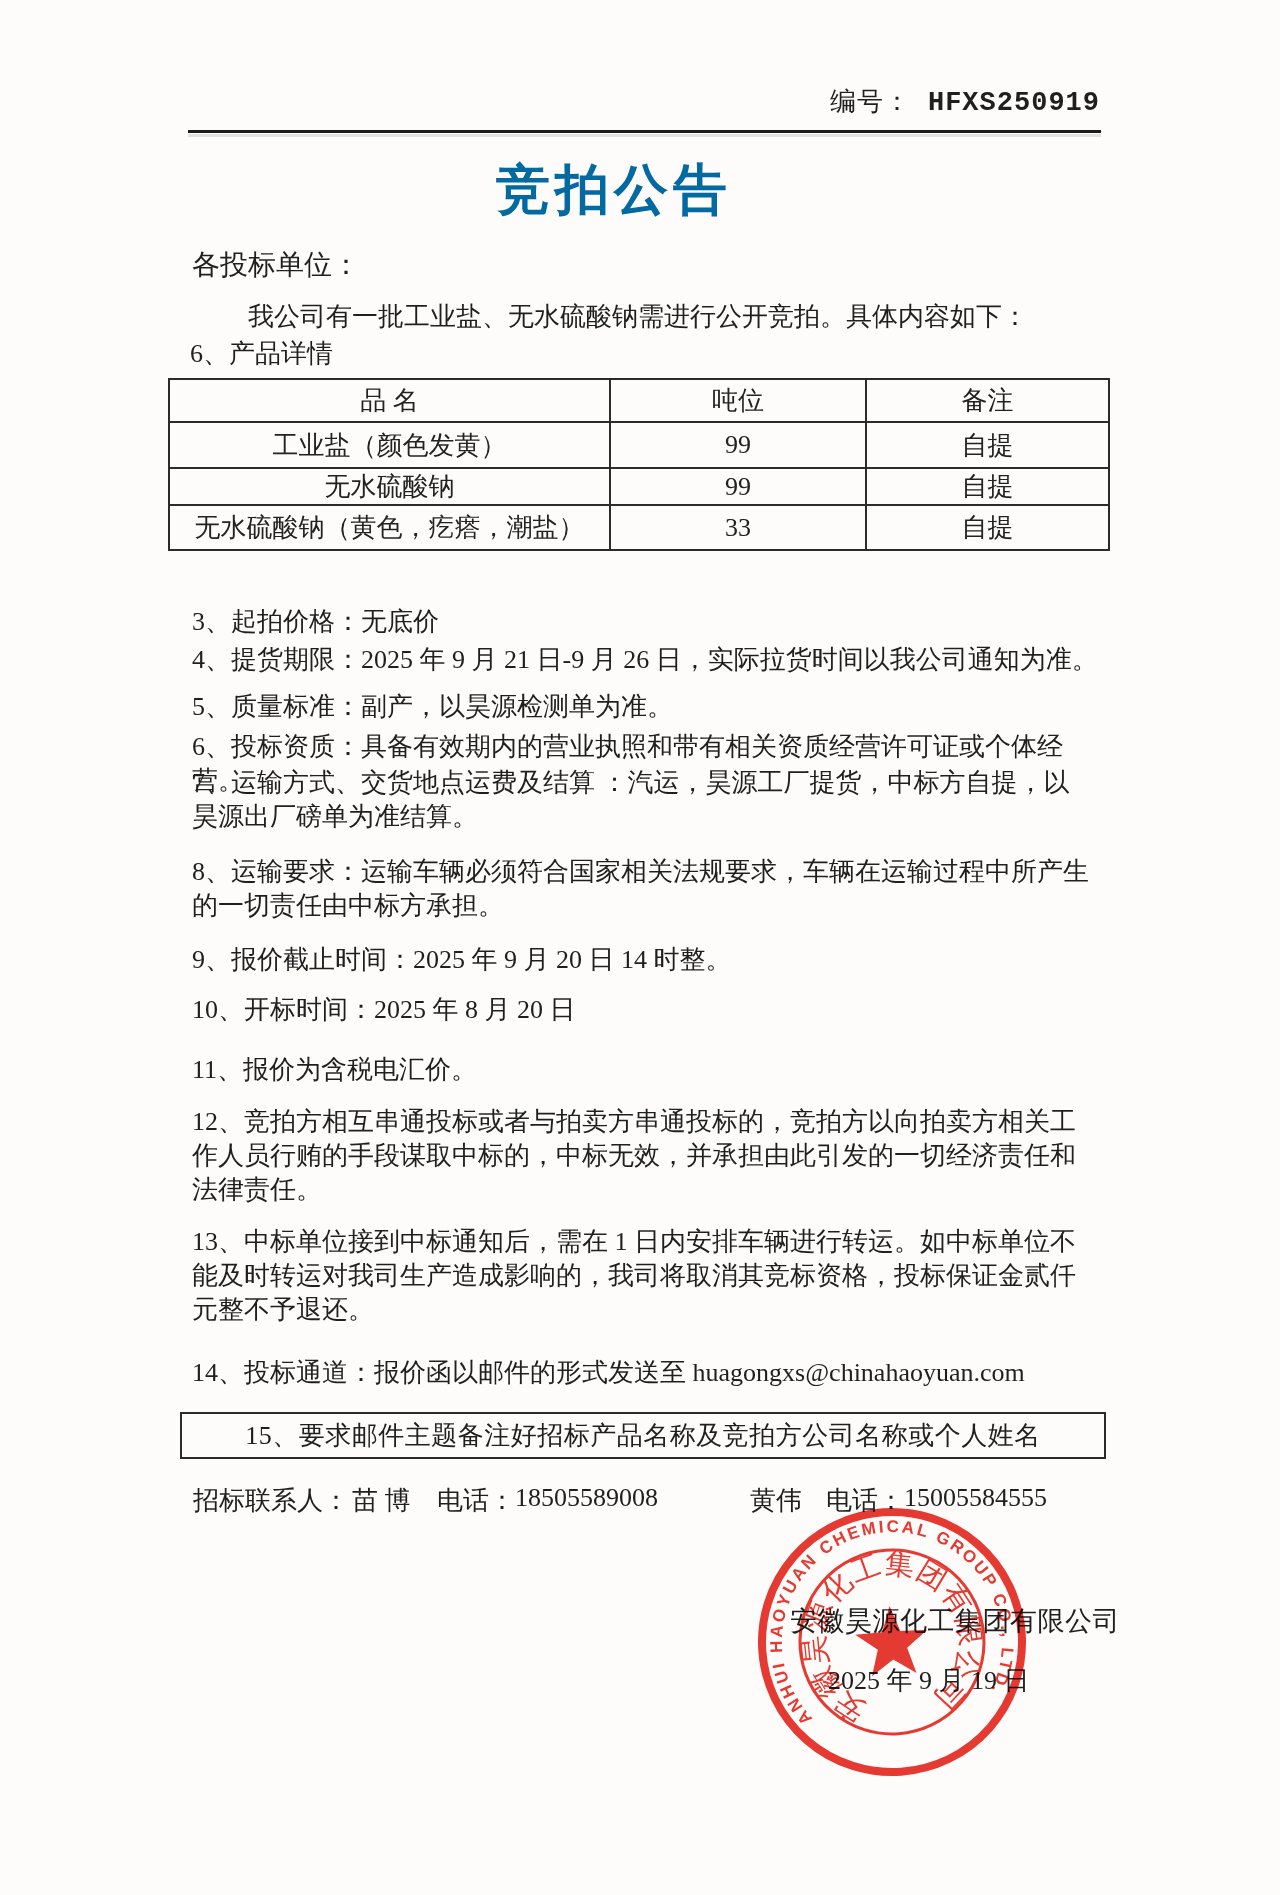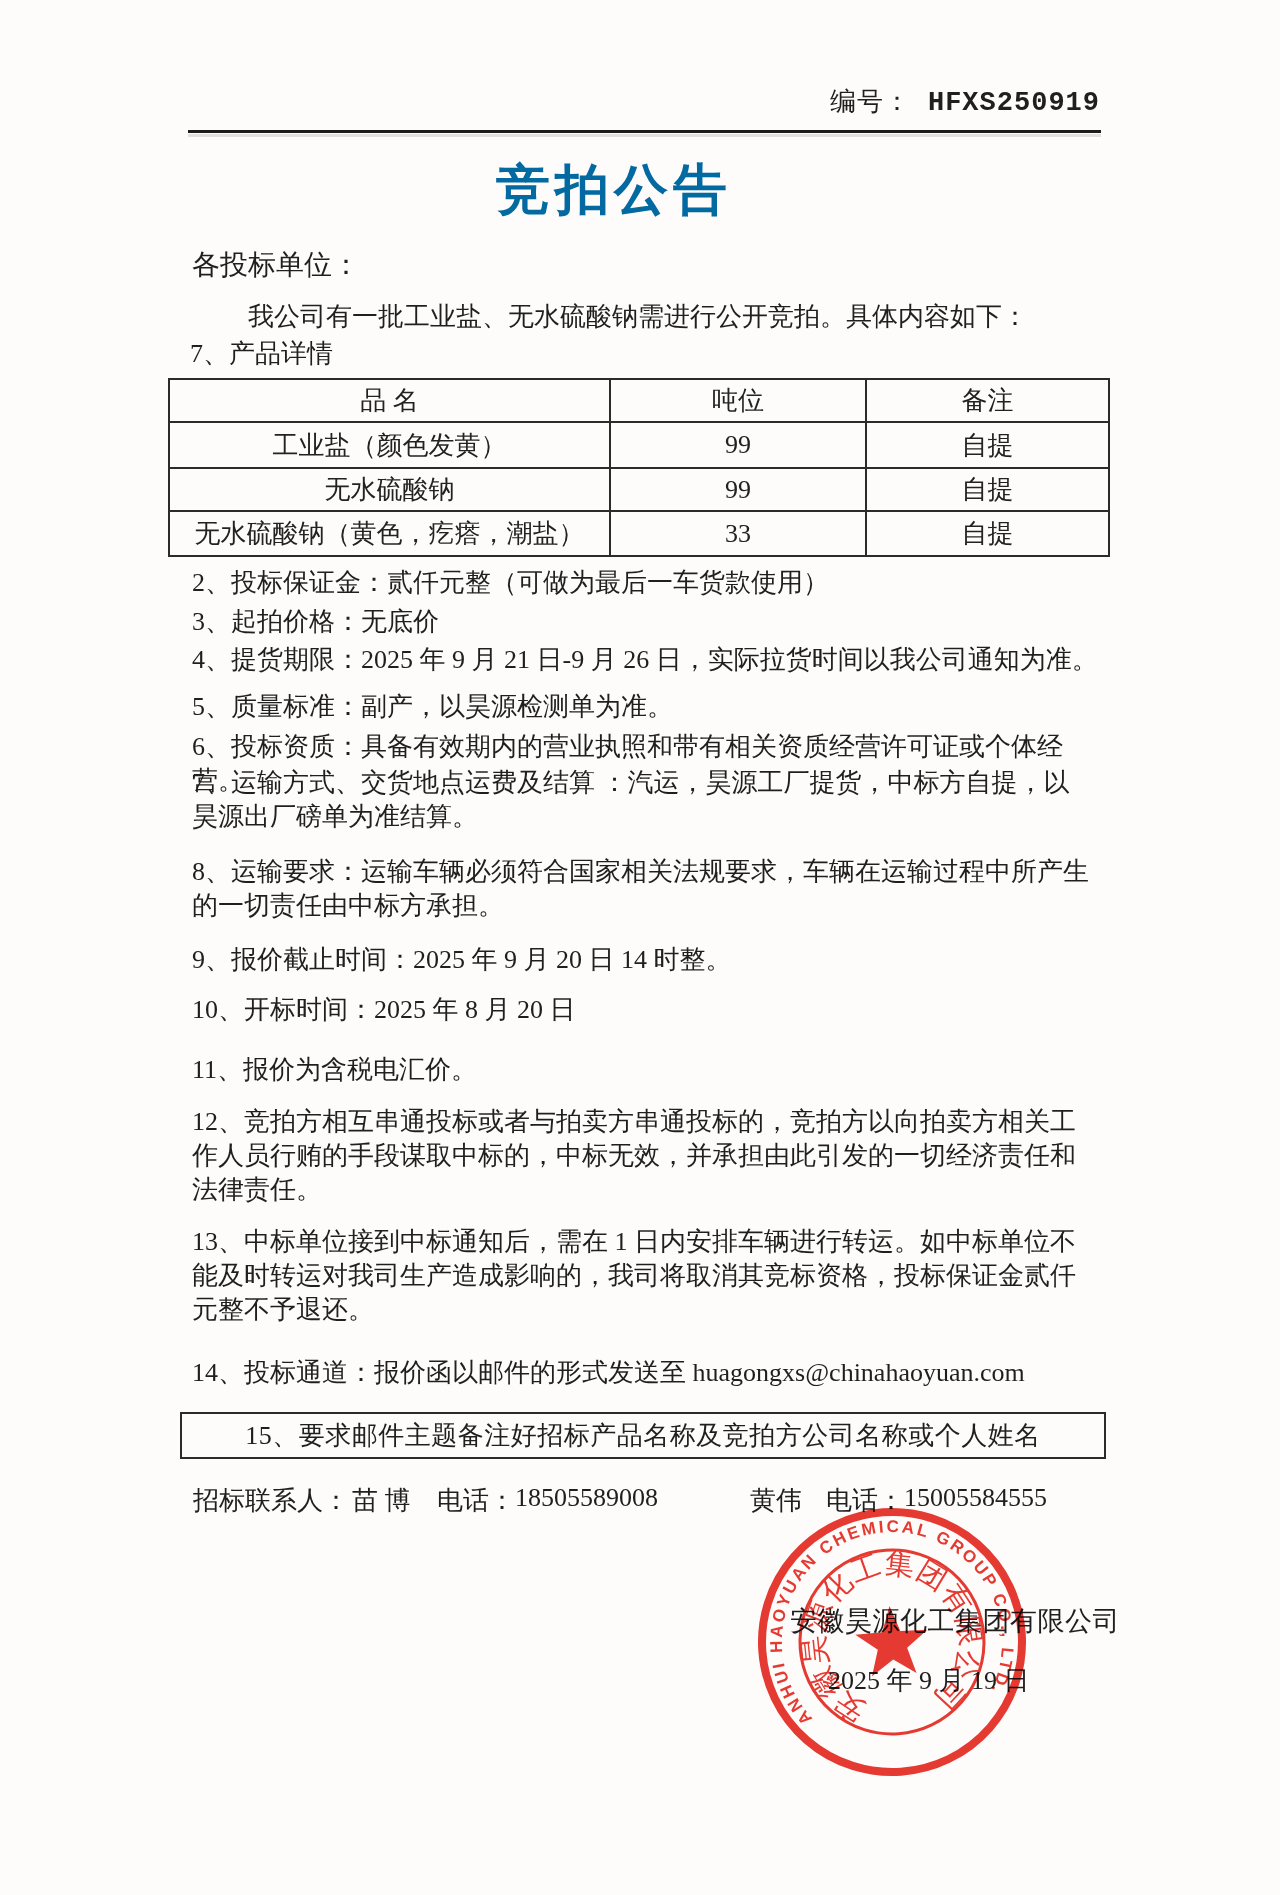--- a/index.html
+++ b/index.html
@@ -83,53 +83,52 @@
   </div>
 
   <div class="abs head-rule"></div>
 
   <div class="abs title">竞拍公告</div>
 
   <div class="abs salutation">各投标单位：</div>
 
   <div class="abs intro">我公司有一批工业盐、无水硫酸钠需进行公开竞拍。具体内容如下：</div>
 
-  <div class="abs sec1">7、产品详情</div>
+  <div class="abs sec1">6、产品详情</div>
 
   <table class="products">
     <colgroup>
         <col style="width:441px">
         <col style="width:256px">
         <col style="width:243px">
       </colgroup>
     <tbody>
         <tr style="height:43px">
       <th>品 名</th>
       <th>吨位</th>
       <th>备注</th>
     </tr>
     <tr style="height:46px">
       <td>工业盐（颜色发黄）</td>
       <td>99</td>
       <td>自提</td>
     </tr>
-    <tr style="height:43px">
+    <tr style="height:37px">
       <td>无水硫酸钠</td>
       <td>99</td>
       <td>自提</td>
     </tr>
     <tr style="height:45px">
       <td>无水硫酸钠（黄色，疙瘩，潮盐）</td>
       <td>33</td>
       <td>自提</td>
     </tr>
   </tbody>
     </table>
 
-  <div class="item" style="top:566px">2、投标保证金：贰仟元整（可做为最后一车货款使用）</div>
   <div class="item" style="top:605px">3、起拍价格：无底价</div>
   <div class="item" style="top:643px">4、提货期限：2025 年 9 月 21 日-9 月 26 日，实际拉货时间以我公司通知为准。</div>
   <div class="item" style="top:690px">5、质量标准：副产，以昊源检测单为准。</div>
   <div class="item" style="top:730px">6、投标资质：具备有效期内的营业执照和带有相关资质经营许可证或个体经营。</div>
   <div class="item" style="top:766px">7、运输方式、交货地点运费及结算 ：汽运，昊源工厂提货，中标方自提，以
 昊源出厂磅单为准结算。</div>
   <div class="item" style="top:855px">8、运输要求：运输车辆必须符合国家相关法规要求，车辆在运输过程中所产生
 的一切责任由中标方承担。</div>
   <div class="item" style="top:943px">9、报价截止时间：2025 年 9 月 20 日 14 时整。</div>
   <div class="item" style="top:993px">10、开标时间：2025 年 8 月 20 日</div>

